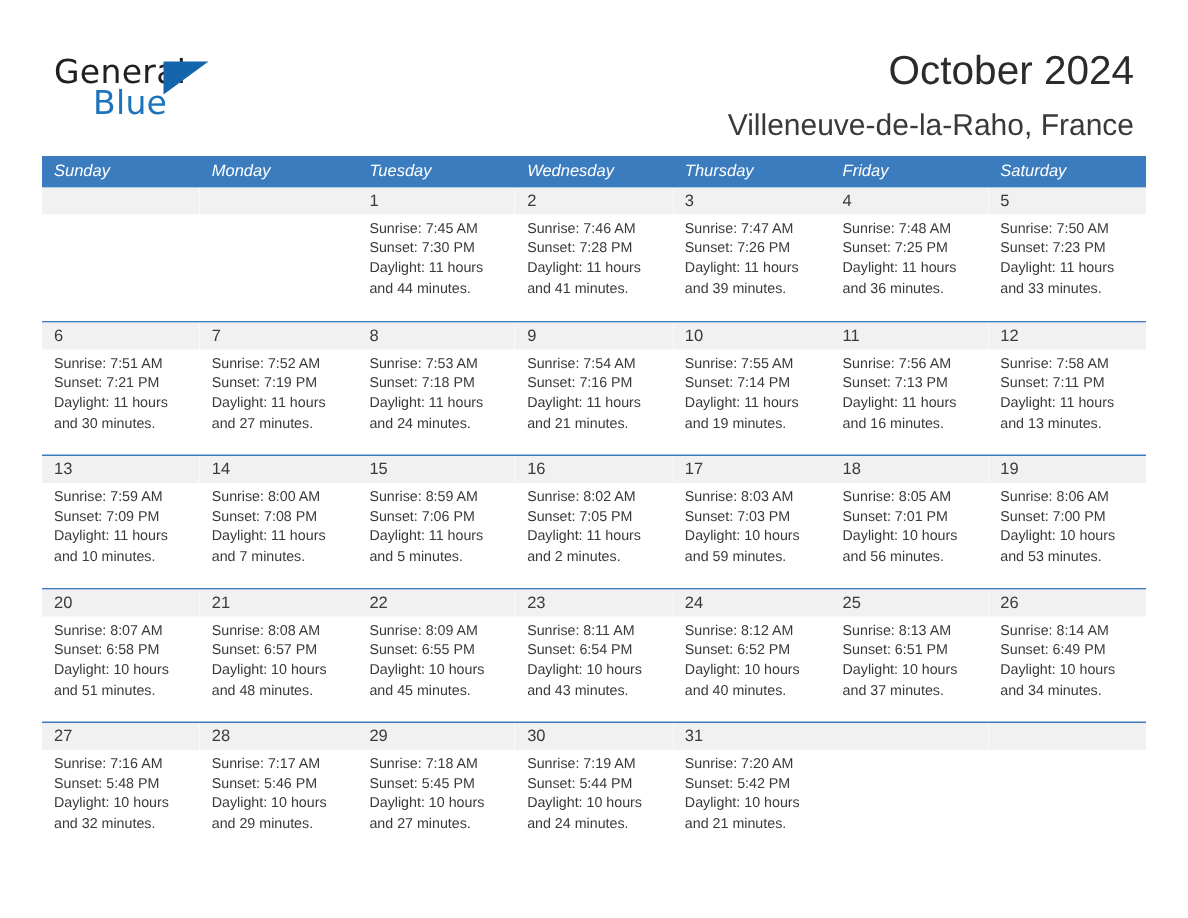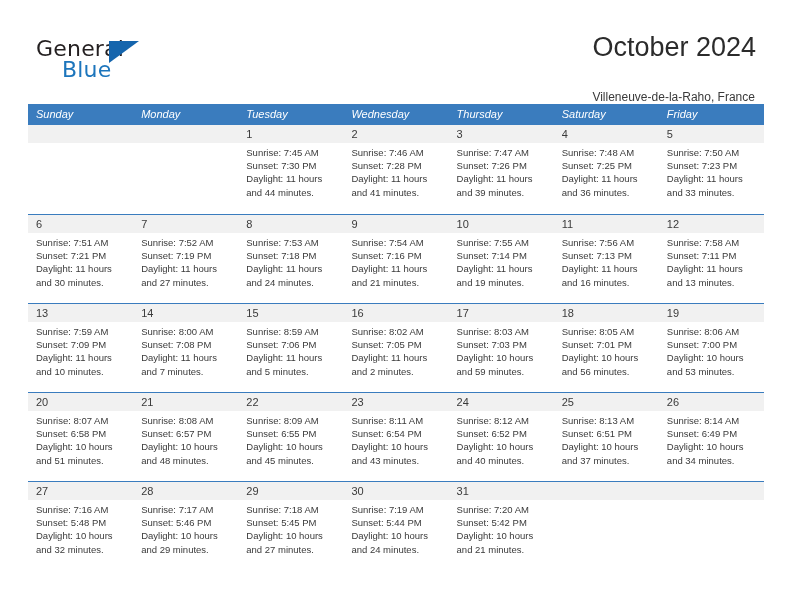--- a/index.html
+++ b/index.html
@@ -63,33 +63,34 @@
     width: 0;
     height: 0;
     border-left: 30px solid #1565ad;
     border-bottom: 22px solid transparent;
   }
 
   .title-block {
     position: absolute;
     right: 36px;
     top: 30px;
+    text-align: right;
   }
   .cal-title {
     font-size: 27px;
     font-weight: normal;
     color: #2b2b2b;
     line-height: 34px;
     white-space: nowrap;
   }
   .cal-subtitle {
-    font-size: 12px;
+    font-size: 20px;
     color: #3a3a3a;
     line-height: 20px;
-    margin-top: 23px;
+    margin-top: 10px;
     white-space: nowrap;
   }
 
   
   .calendar {
     position: absolute;
     left: 28px;
     top: 104px;
     width: 736px;
   }
@@ -172,22 +173,22 @@
   </div>
 
   <div class="calendar">
 
     <div class="dow-row">
       <div class="dow-cell">Sunday</div>
       <div class="dow-cell">Monday</div>
       <div class="dow-cell">Tuesday</div>
       <div class="dow-cell">Wednesday</div>
       <div class="dow-cell">Thursday</div>
+      <div class="dow-cell">Friday</div>
       <div class="dow-cell">Saturday</div>
-      <div class="dow-cell">Friday</div>
     </div>
 
     <div class="week-row first">
       <div class="day-cell">
         <div class="day-num-band"></div>
         <div class="day-body">
           <div></div>
           <div></div>
           <div></div>
           <div></div>

